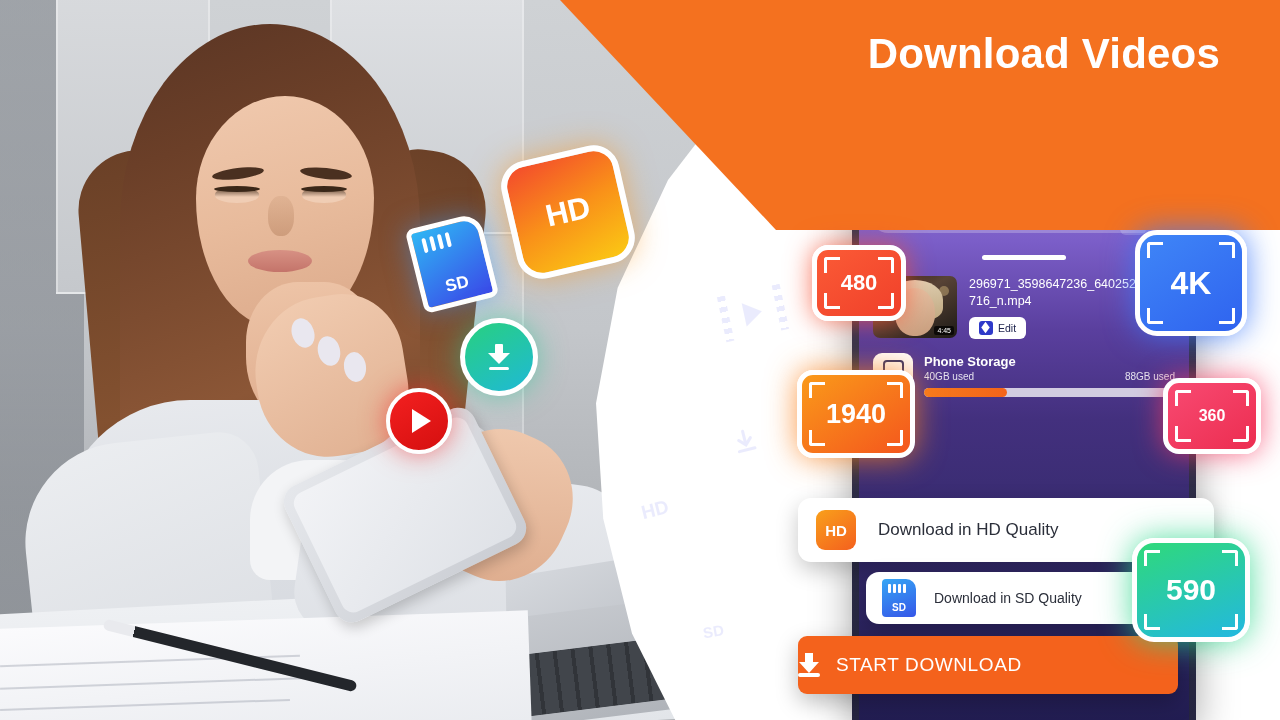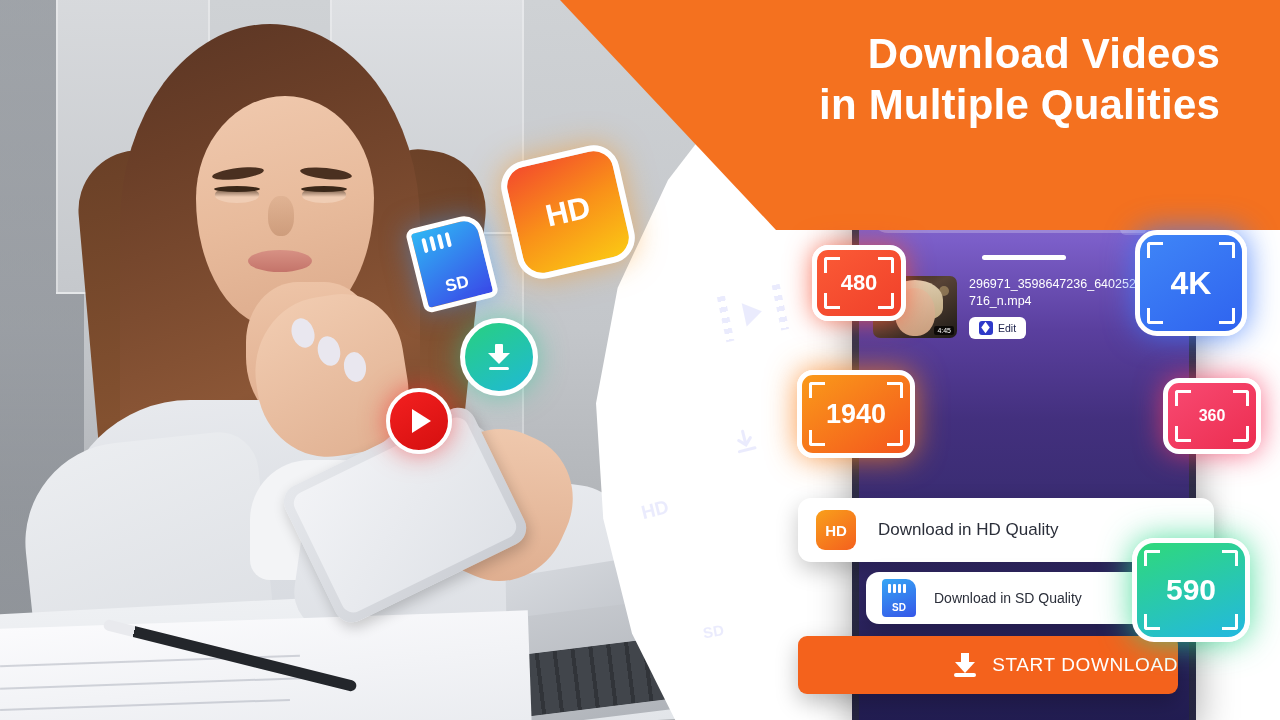--- a/index.html
+++ b/index.html
@@ -125,21 +125,21 @@
     color:#fff;font-size:15px;font-weight:bold;display:flex;align-items:center;justify-content:center;flex:none;}
   .sdtile{width:34px;height:38px;border-radius:4px 10px 4px 4px;flex:none;position:relative;
     background:linear-gradient(160deg,#36a6f5,#3556e8);}
   .sdtile .pins{position:absolute;left:6px;top:5px;display:flex;gap:2.5px;}
   .sdtile .pins i{width:2.5px;height:9px;background:#fff;border-radius:1px;display:block;}
   .sdtile .lbl{position:absolute;left:0;right:0;bottom:4px;text-align:center;color:#fff;font-size:10px;font-weight:bold;}
   .optlbl-hd{color:#2b2f3a;font-size:17px;}
   .optlbl-sd{color:#2b2f3a;font-size:14px;}
 
   .cta{position:absolute;left:798px;top:636px;width:380px;height:58px;border-radius:9px;background:#f4621c;
-    display:flex;align-items:center;justify-content:flex-end;gap:16px;z-index:8;box-shadow:0 8px 22px rgba(0,0,0,.25);}
+    display:flex;align-items:center;justify-content:flex-start;gap:16px;z-index:8;box-shadow:0 8px 22px rgba(0,0,0,.25);}
   .dlico{width:22px;height:24px;position:relative;}
   .dlico .stem{position:absolute;left:7px;top:0;width:8px;height:11px;background:#fff;}
   .dlico .head{position:absolute;left:1px;top:9px;width:0;height:0;border-left:10px solid transparent;border-right:10px solid transparent;border-top:11px solid #fff;}
   .dlico .base{position:absolute;left:0;bottom:0;width:22px;height:4px;border-radius:2px;background:#fff;}
   .ctalbl{color:#fff;font-size:19px;letter-spacing:.6px;}
 
   
   .qb{position:absolute;border-radius:16px;border:5px solid #fff;display:flex;align-items:center;justify-content:center;z-index:9;}
   .qb .num{color:#fff;font-weight:bold;position:relative;z-index:2;}
   .corner{position:absolute;width:13px;height:13px;border:3px solid #fff;}
@@ -281,20 +281,35 @@
         </div>
         <div>
           <div class="fname">296971_3598647236_64025247814716_n.mp4</div>
           <div class="editbtn">
             <span class="editico"></span>
             <span class="editlbl">Edit</span>
           </div>
         </div>
       </div>
 
+      <div class="storage">
+        <div class="stico">
+          <span class="phoneglyph"></span>
+        </div>
+        <div class="stbody">
+          <div class="sttitle">Phone Storage</div>
+          <div class="strow">
+            <span>40GB used</span>
+            <span>88GB used</span>
+          </div>
+          <div class="bar">
+            <div class="barfill" id="storage-fill" style="width: 33%;"></div>
+          </div>
+        </div>
+      </div>
 
     </div>
   </div>
 
   <div class="optrow opt-hd">
     <span class="hdtile">
       <span>HD</span>
     </span>
     <span class="optlbl-hd">Download in HD Quality</span>
   </div>
@@ -376,16 +391,15 @@
         <span class="b"></span>
     </span>
   </div>
   <div class="fi fi-play">
     <span class="tri"></span>
   </div>
 
   <div class="banner"></div>
   <div class="headline">
     <div>Download Videos</div>
-    <div>in Multiple Qualities</div>
   </div>
 
 </div>
 
 </body></html>

